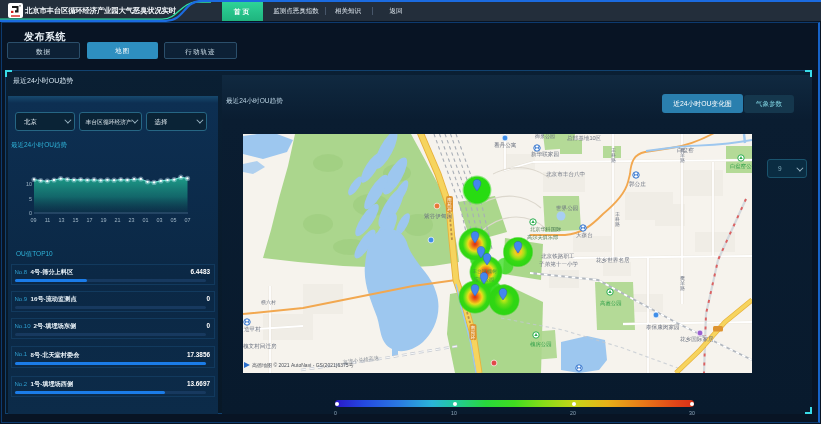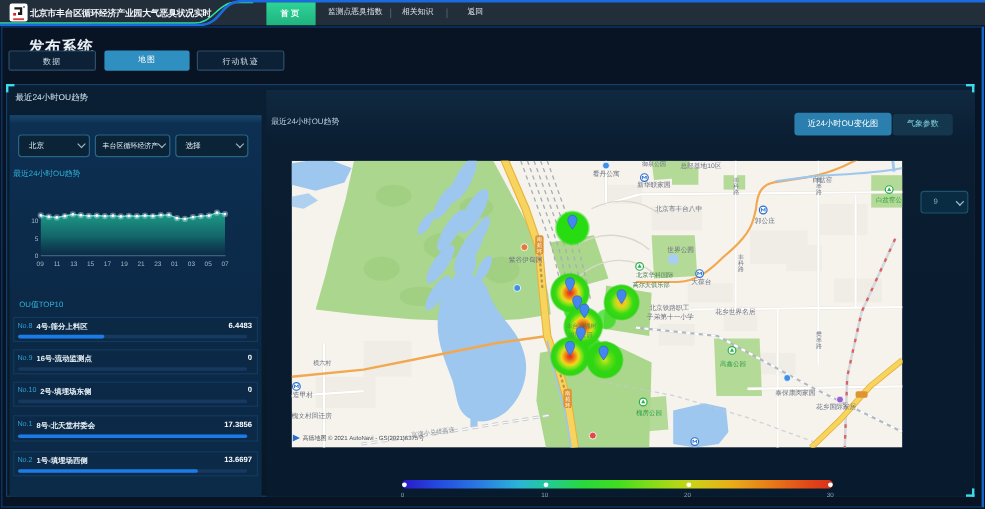--- a/index.html
+++ b/index.html
@@ -8,21 +8,21 @@
   .abs { position:absolute; }
   
   #header { left:0; top:0; width:821px; height:21px; background:#232e3b; }
   #logo { left:8px; top:2.5px; width:15px; height:15.5px; background:#fff; border-radius:2px; }
   #title { left:25px; top:0; height:21px; line-height:21px; color:#f2f6fa; font-size:7.4px; font-weight:bold; letter-spacing:-0.2px; }
   .navtxt { top:0; height:21px; line-height:22px; color:#dde6ee; font-size:6.5px; text-align:center; }
   #homebtn { left:222px; top:2px; width:41px; height:18.5px; background:linear-gradient(180deg,#2ed398,#1fb47e); color:#fff; font-size:6.8px; font-weight:bold; text-align:center; line-height:19px; letter-spacing:2px; }
   .navdiv { top:7px; width:1px; height:8px; background:#47566a; }
   
   #frame { left:1px; top:22px; width:819px; height:401px; border:1px solid #0d3a6e; border-right:2px solid #1663c8; background:transparent; }
-  #fabu { left:24px; top:30px; color:#e8f0f6; font-size:13px; font-weight:bold; letter-spacing:0.5px; }
+  #fabu { left:24px; top:30px; color:#e8f0f6; font-size:10px; font-weight:bold; letter-spacing:0.5px; }
   .tabbtn { top:42px; height:16.5px; border-radius:2px; font-size:6.6px; text-align:center; line-height:17px; letter-spacing:1px; }
   .tabidle { background:#0d2136; border:1px solid #2b4f6b; color:#cfe0ea; }
   
   #panel { left:5px; top:70px; width:807px; height:344px; background:linear-gradient(180deg,#0a1f33,#081827); border:1px solid #11426f; }
   .corner { width:7px; height:7px; }
   .ctl { border-top:2px solid #39dce8; border-left:2px solid #39dce8; }
   .ctr { border-top:2px solid #39dce8; border-right:2px solid #39dce8; }
   .cbr { border-bottom:2px solid #39dce8; border-right:2px solid #39dce8; }
   #ptitle { left:13px; top:76px; color:#d6e6f2; font-size:7px; }
   

